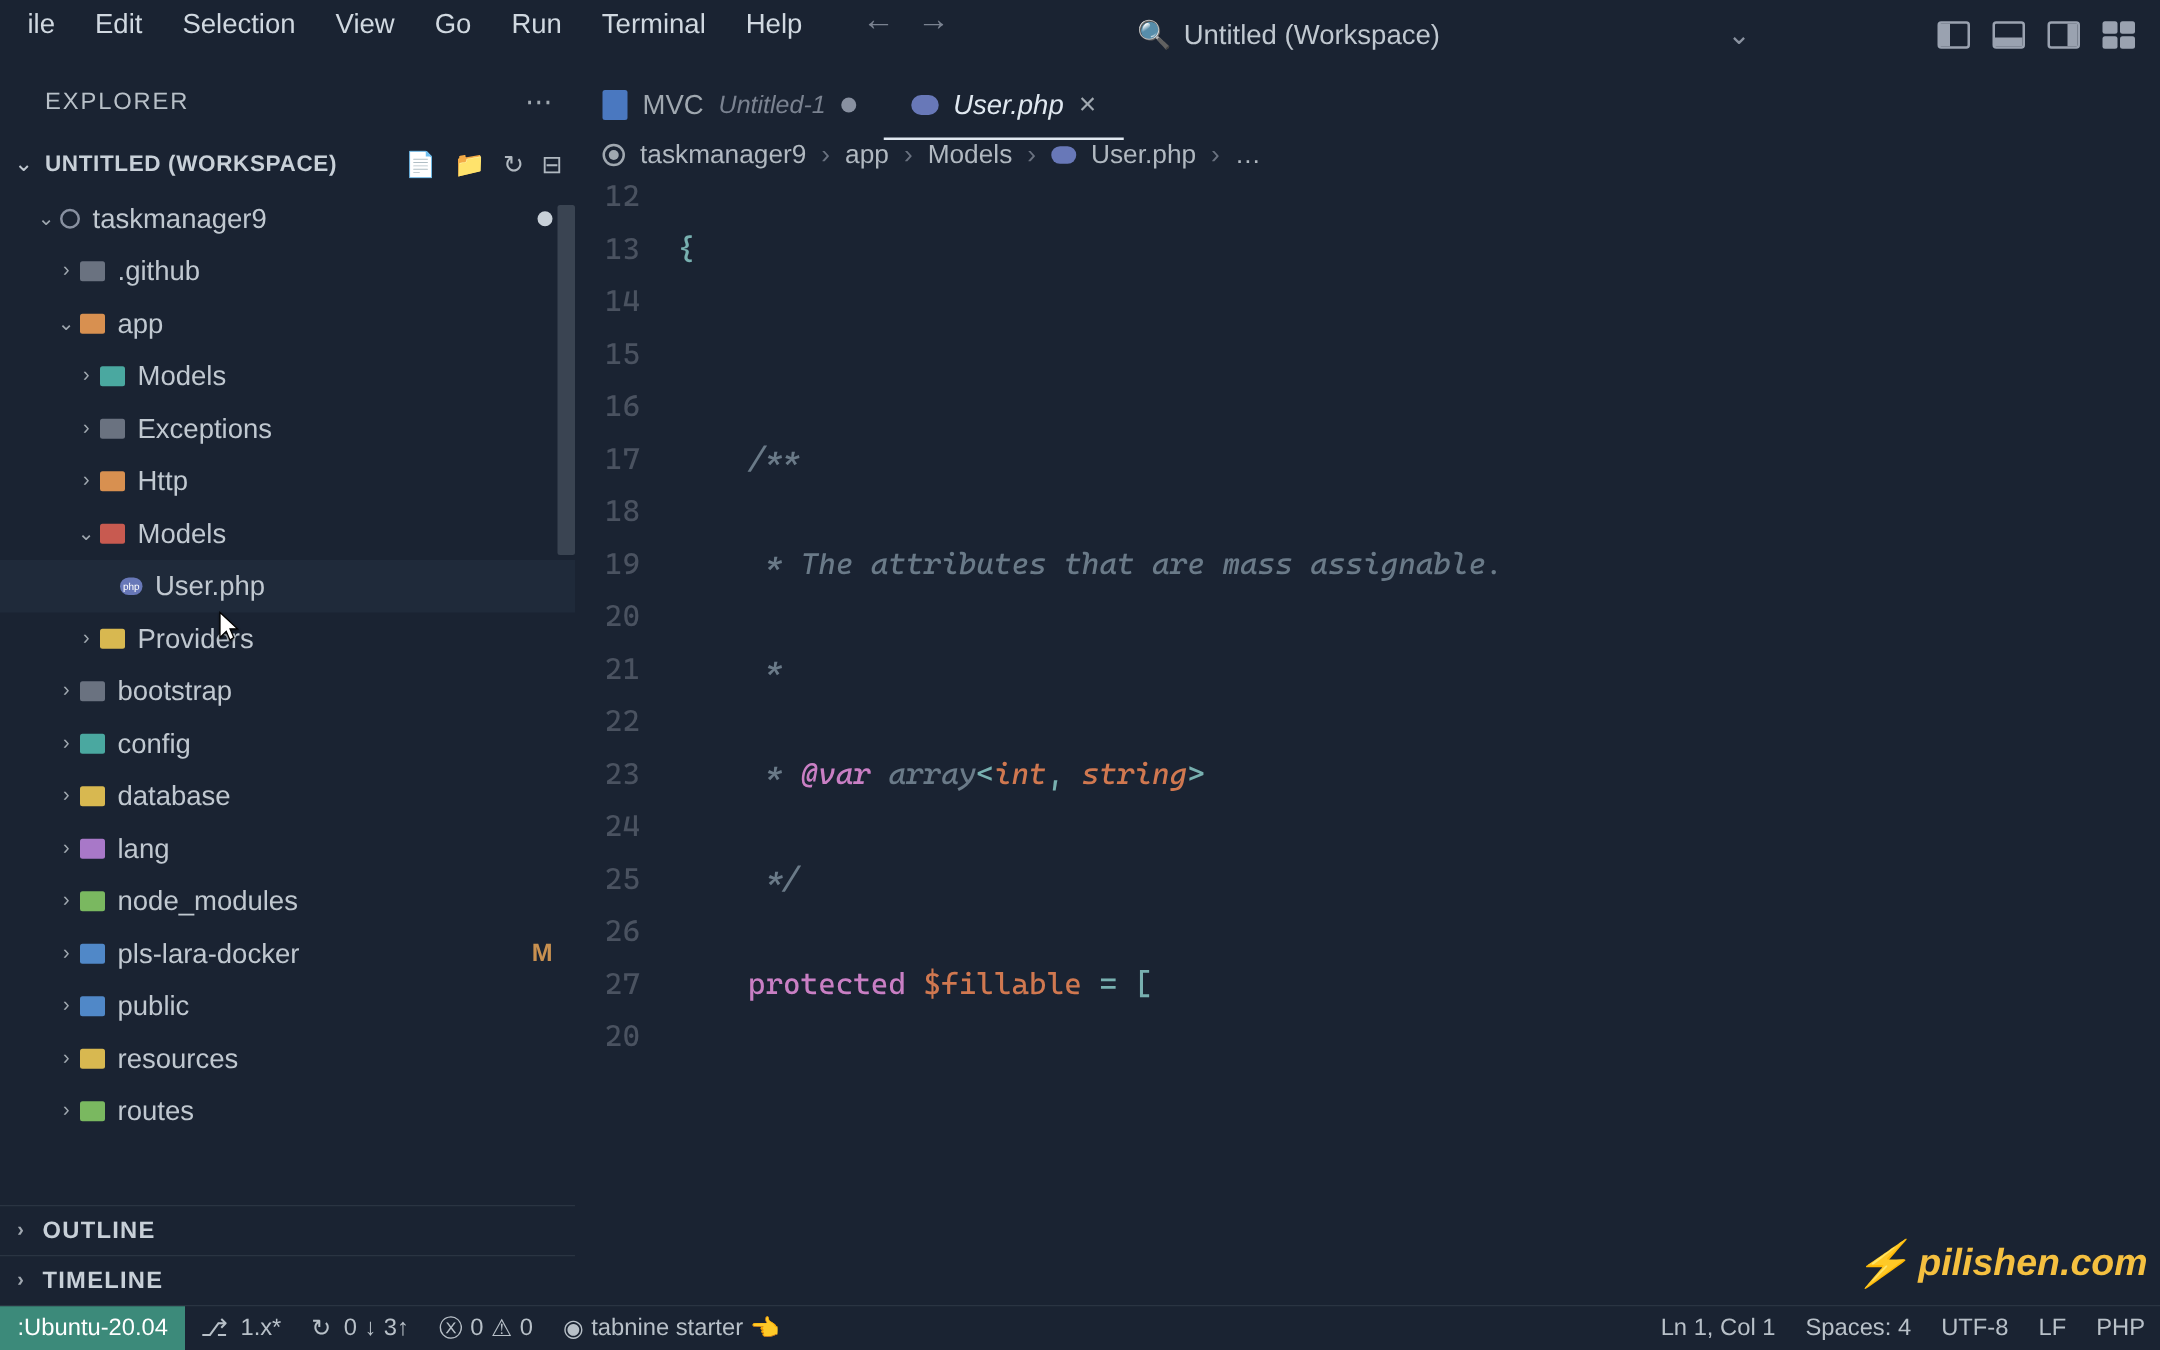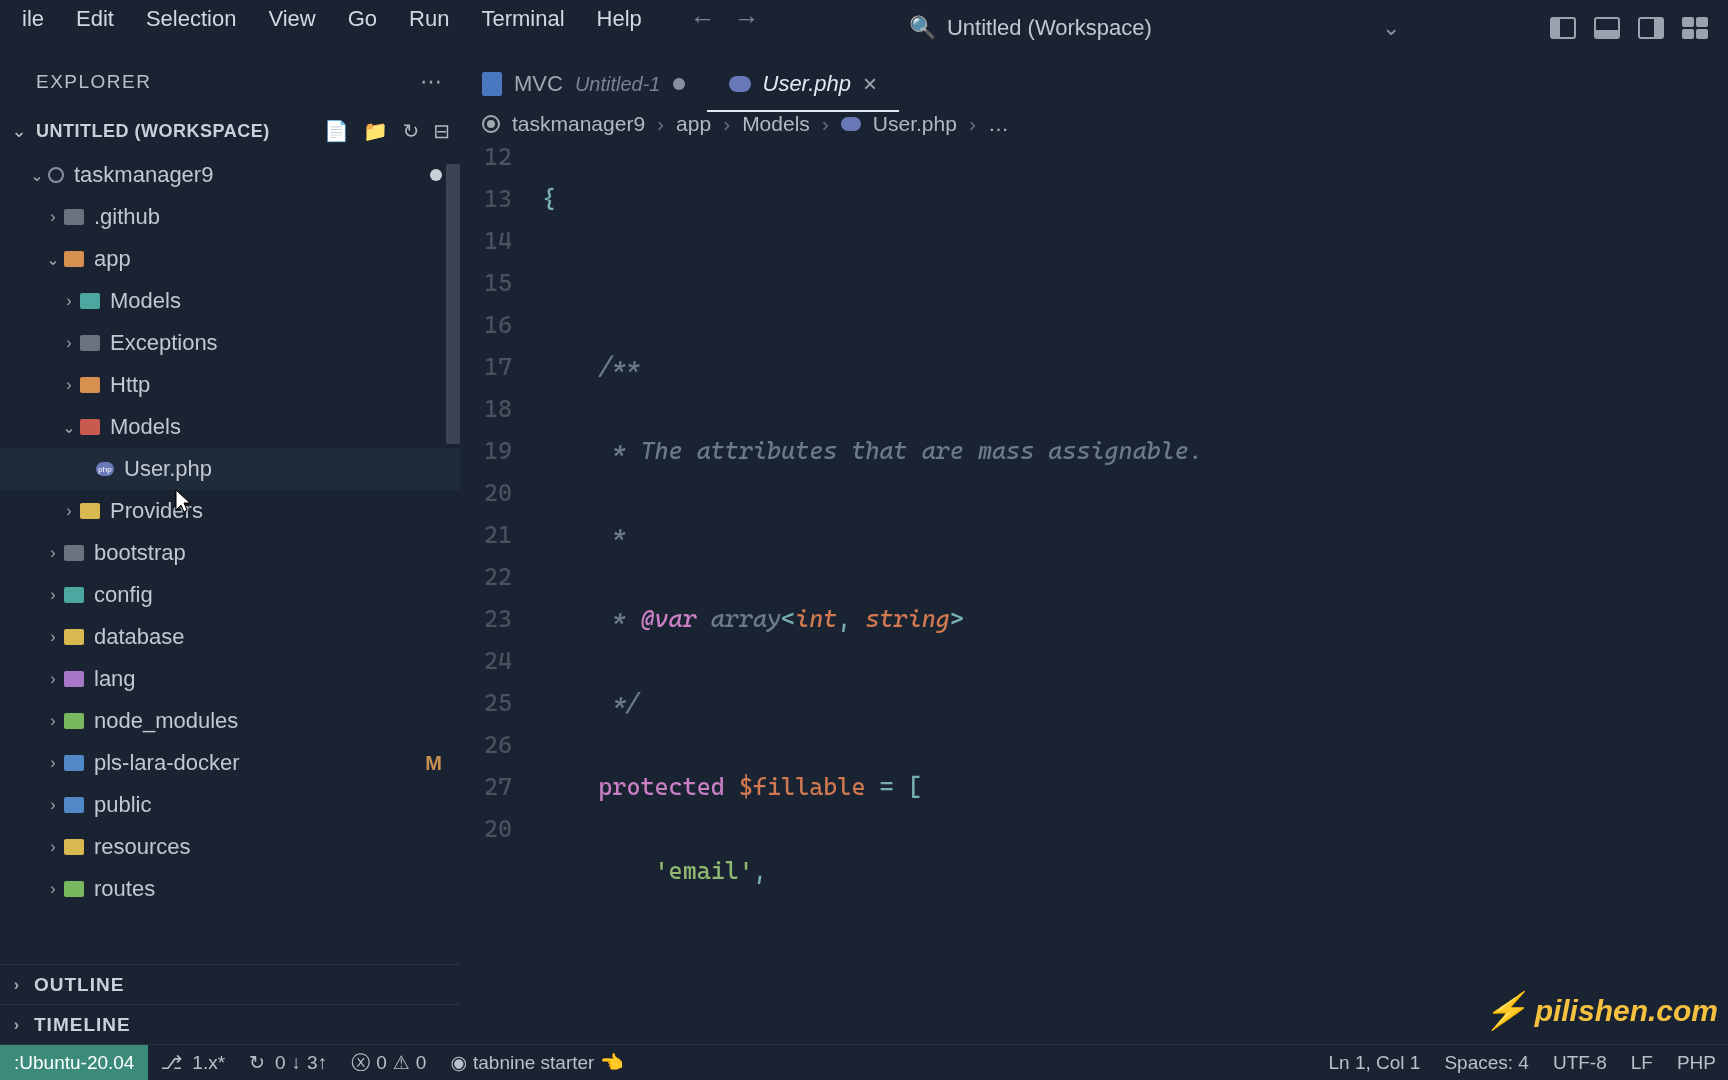--- a/index.html
+++ b/index.html
@@ -326,21 +326,20 @@
         </div>
       <div class="code">
 <div><span class="punct">{</span></div>
 <div></div>
 <div>    <span class="comment">/**</span></div>
 <div>    <span class="comment"> * The attributes that are mass assignable.</span></div>
 <div>    <span class="comment"> *</span></div>
 <div>    <span class="comment"> * </span><span class="tag">@var</span><span class="comment"> array</span><span class="punct">&lt;</span><span class="type">int</span><span class="punct">,</span> <span class="type">string</span><span class="punct">&gt;</span></div>
 <div>    <span class="comment"> */</span></div>
 <div>    <span class="kw">protected</span> <span class="var">$fillable</span> <span class="punct">=</span> <span class="punct">[</span></div>
-<div>        <span class="str">'email'</span><span class="punct">,</span></div>
 
 
 
 
 
 
       </div>
     </div>
   </div>
 </div>

